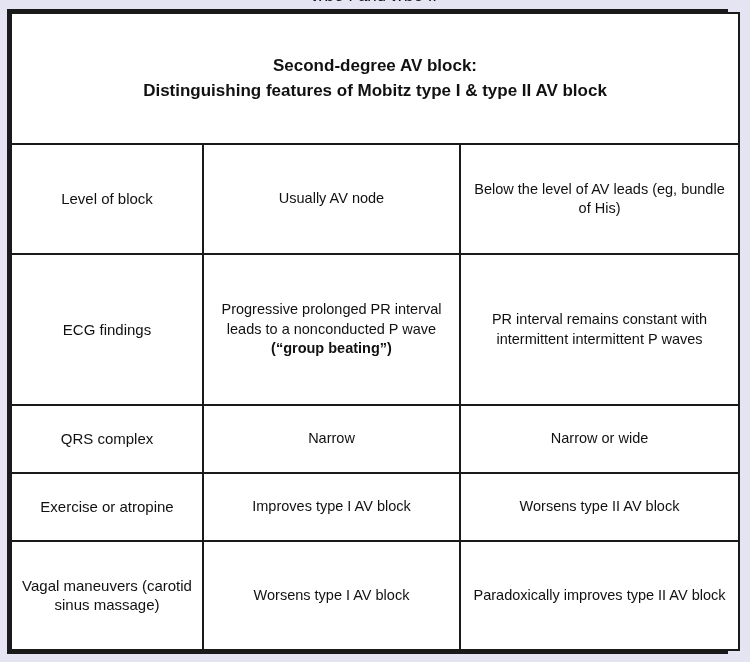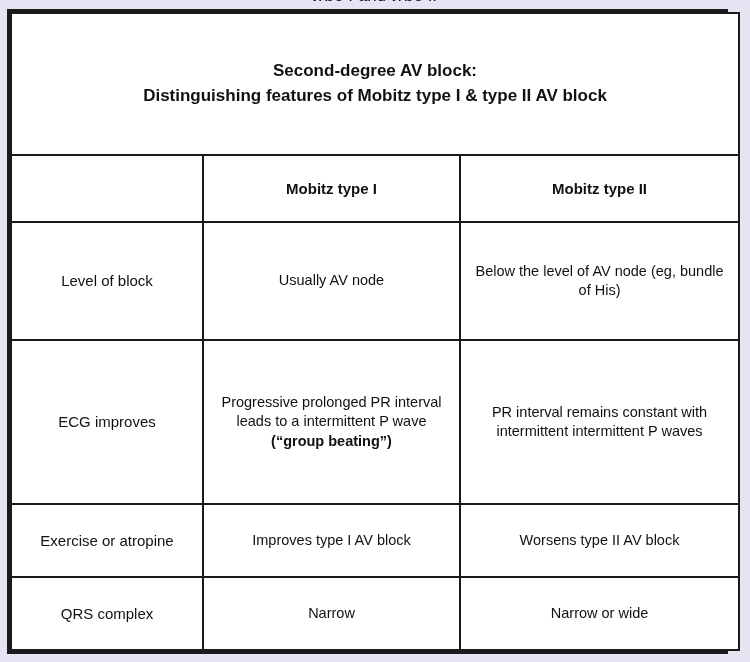--- a/index.html
+++ b/index.html
@@ -108,49 +108,49 @@
       <col class="c-typei">
       <col class="c-typeii">
     </colgroup>
     <tbody>
       <tr>
         <td class="title-cell" colspan="3">
           <span class="title-line">Second-degree AV block:</span>
           <span class="title-line">Distinguishing features of Mobitz type I &amp; type II AV block</span>
         </td>
       </tr>
-      <tr>
-        <td class="col-head"></td>
-        <td class="col-head">Mobitz type I</td>
-        <td class="col-head">Mobitz type II</td>
-      </tr>
 
       <tr>
         <td class="row-label">Level of block</td>
         <td class="data-cell">Usually AV node</td>
-        <td class="data-cell">Below the level of AV node (eg, bundle of His)</td>
+        <td class="data-cell">Below the level of AV leads (eg, bundle of His)</td>
       </tr>
 
       <tr>
-        <td class="row-label">ECG improves</td>
+        <td class="row-label">ECG findings</td>
         <td class="data-cell">
-          <span>Progressive prolonged PR interval leads to a intermittent P wave</span>
+          <span>Progressive prolonged PR interval leads to a nonconducted P wave</span>
           <span class="emph-line">(“group beating”)</span>
         </td>
         <td class="data-cell">PR interval remains constant with intermittent intermittent P waves</td>
+      </tr>
+
+      <tr>
+        <td class="row-label">QRS complex</td>
+        <td class="data-cell">Narrow</td>
+        <td class="data-cell">Narrow or wide</td>
       </tr>
 
       <tr>
         <td class="row-label">Exercise or atropine</td>
         <td class="data-cell">Improves type I AV block</td>
         <td class="data-cell">Worsens type II AV block</td>
       </tr>
 
       <tr>
-        <td class="row-label">QRS complex</td>
-        <td class="data-cell">Narrow</td>
-        <td class="data-cell">Narrow or wide</td>
+        <td class="row-label">Vagal maneuvers (carotid sinus massage)</td>
+        <td class="data-cell">Worsens type I AV block</td>
+        <td class="data-cell">Paradoxically improves type II AV block</td>
       </tr>
-
 
     </tbody>
   </table>
 </div>
 
 </body></html>

